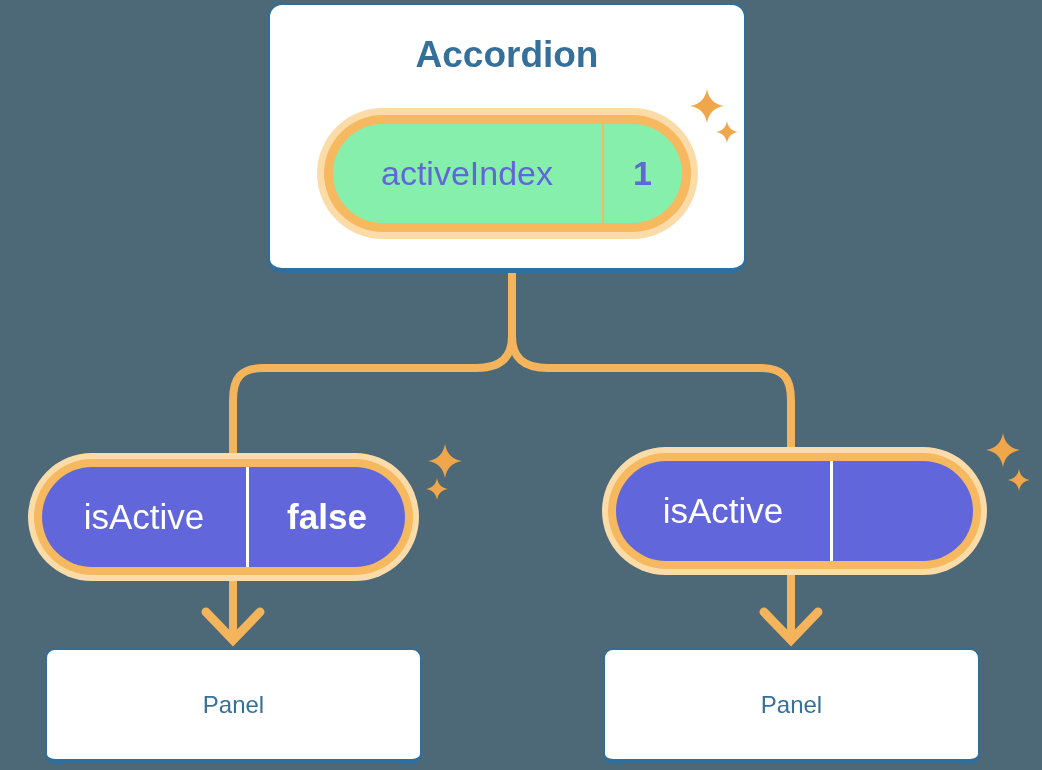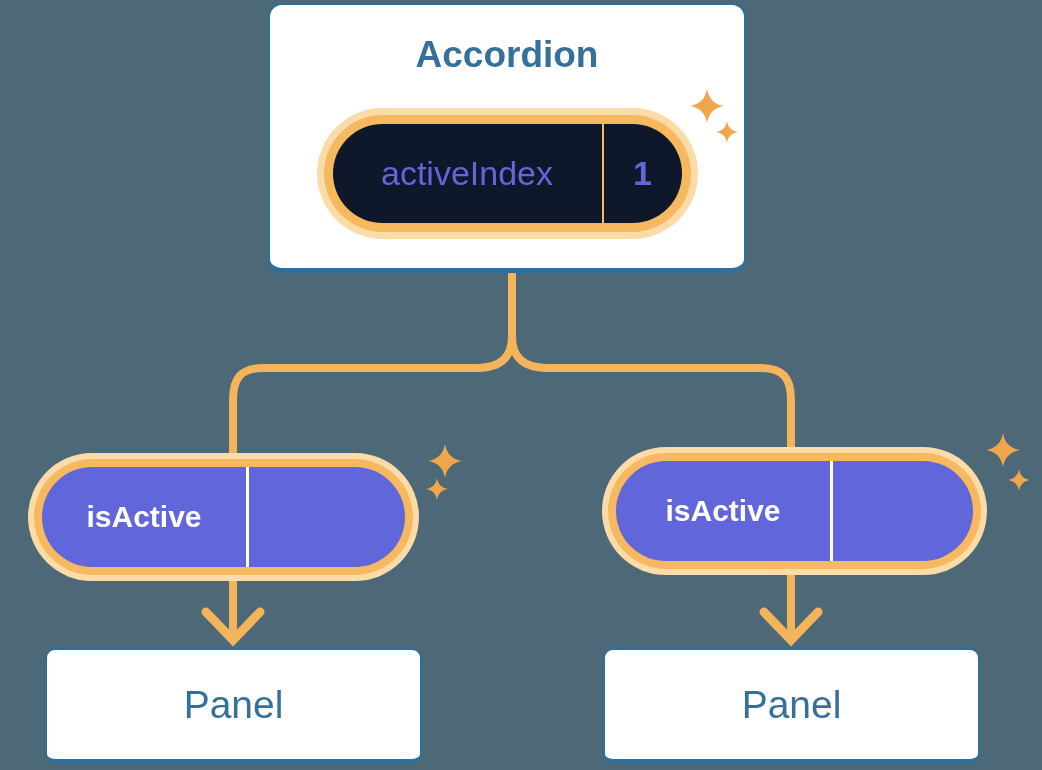--- a/index.html
+++ b/index.html
@@ -25,44 +25,44 @@
   .card-title{
     font-size:37px;font-weight:600;line-height:48px;
     color:var(--steel-text,#35709B);white-space:nowrap;
   }
   .panel-card{
     width:377px;height:116px;border-radius:10px;
     display:flex;align-items:center;justify-content:center;
   }
   .left-panel{left:45px;top:648px;}
   .right-panel{left:603px;top:648px;}
-  .panel-title{font-size:39px;font-weight:500;line-height:40px;}
+  .panel-title{font-size:24px;font-weight:500;line-height:40px;}
 
   .pill-glow{
     background:var(--pale-orange,#FBDCA9);
     border-radius:70px;padding:7px;
   }
   .state-pill{margin-top:17px;}
   .pill-ring{
     background:var(--orange,#F6B95F);
     border-radius:62px;padding:9px;
   }
   .pill-core{
     display:flex;align-items:stretch;border-radius:52px;overflow:hidden;
   }
-  .state-core{background:#0f172a;width:349px;height:99px;}
+  .state-core{background:#86efac;width:349px;height:99px;}
   .cell{display:flex;align-items:center;justify-content:center;white-space:nowrap;}
   .state-core .name{flex:1;color:var(--purple-text,#6365DB);font-size:34px;}
   .state-core .sep{width:2px;background:var(--orange,#F6B95F);}
   .state-core .value{width:78px;color:var(--purple-text,#6365DB);font-size:34px;font-weight:700;}
 
   .prop-pill{position:absolute;padding:6px;}
   .prop-pill .pill-ring{padding:8px;border-radius:58px;}
   .prop-core{background:var(--purple,#6166DB);height:100px;}
-  .prop-core .name{color:var(--white-text,#FFFFFF);font-size:30px;font-weight:700;}
+  .prop-core .name{color:var(--white-text,#FFFFFF);font-size:35px;font-weight:400;}
   .prop-core .sep{width:3px;background:var(--white-text,#FFFFFF);}
   .prop-core .value{flex:1;color:var(--white-text,#FFFFFF);font-size:35px;font-weight:700;}
   .left-prop{left:28px;top:453px;}
   .left-prop .prop-core{width:363px;}
   .left-prop .name{width:204px;}
   .right-prop{left:602px;top:447px;}
   .right-prop .prop-core{width:357px;}
   .right-prop .name{width:214px;}
 </style>
 </head>
@@ -89,20 +89,21 @@
         </div>
       </div>
     </div>
   </div>
 
   <div class="pill-glow prop-pill left-prop">
     <div class="pill-ring">
       <div class="pill-core prop-core">
         <div class="cell name">isActive</div>
         <div class="sep"></div>
+        <div class="cell value">false</div>
       </div>
     </div>
   </div>
 
   <div class="pill-glow prop-pill right-prop">
     <div class="pill-ring">
       <div class="pill-core prop-core">
         <div class="cell name">isActive</div>
         <div class="sep"></div>
       </div>

